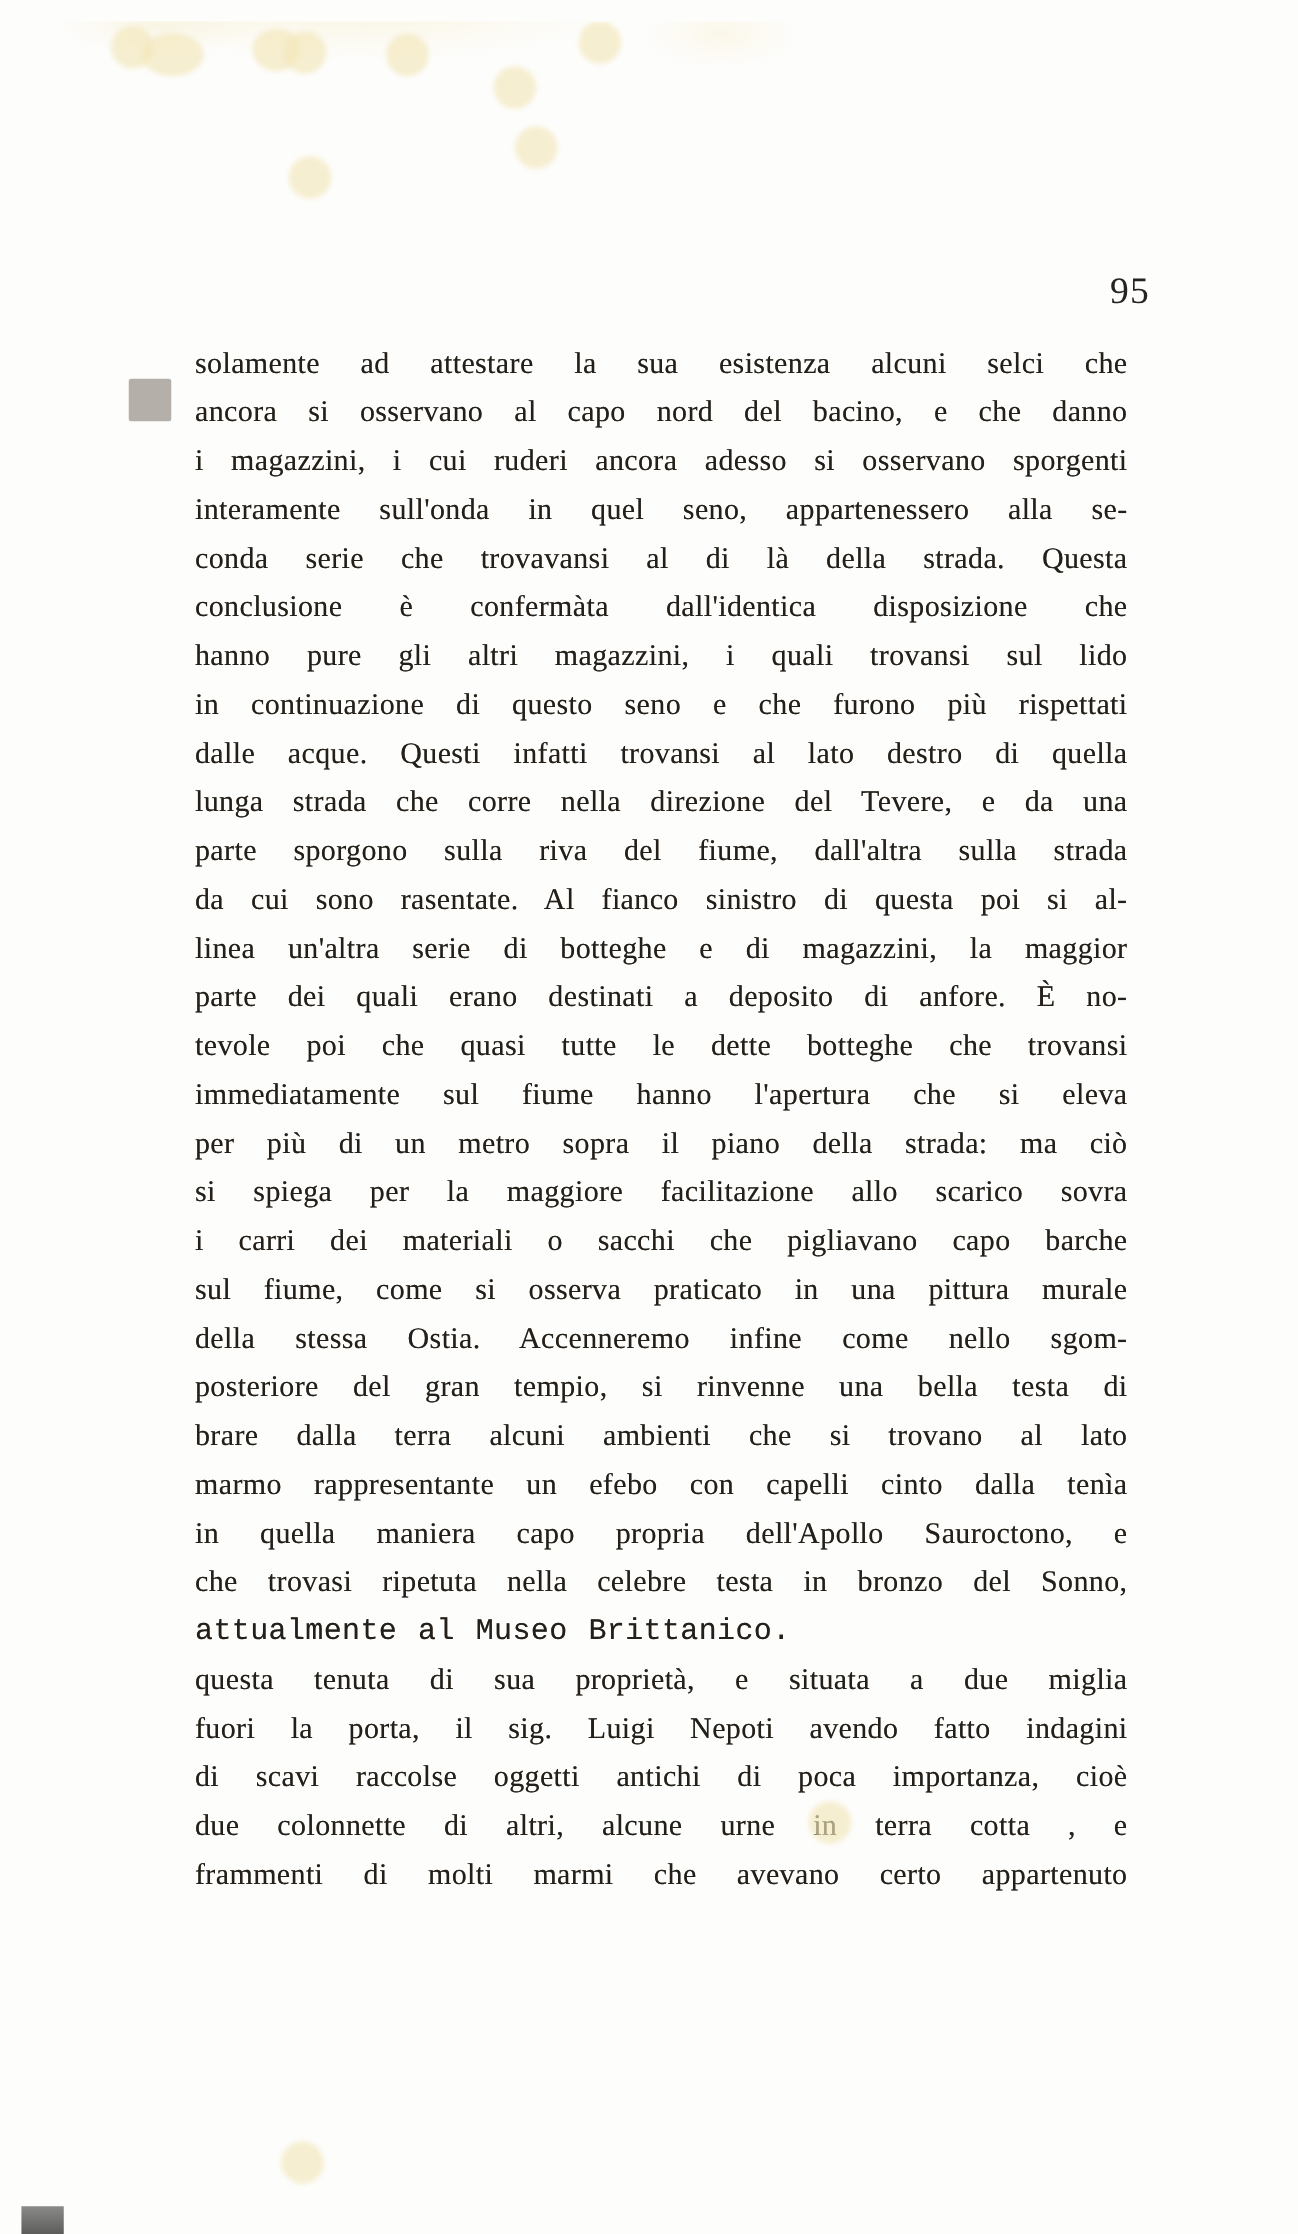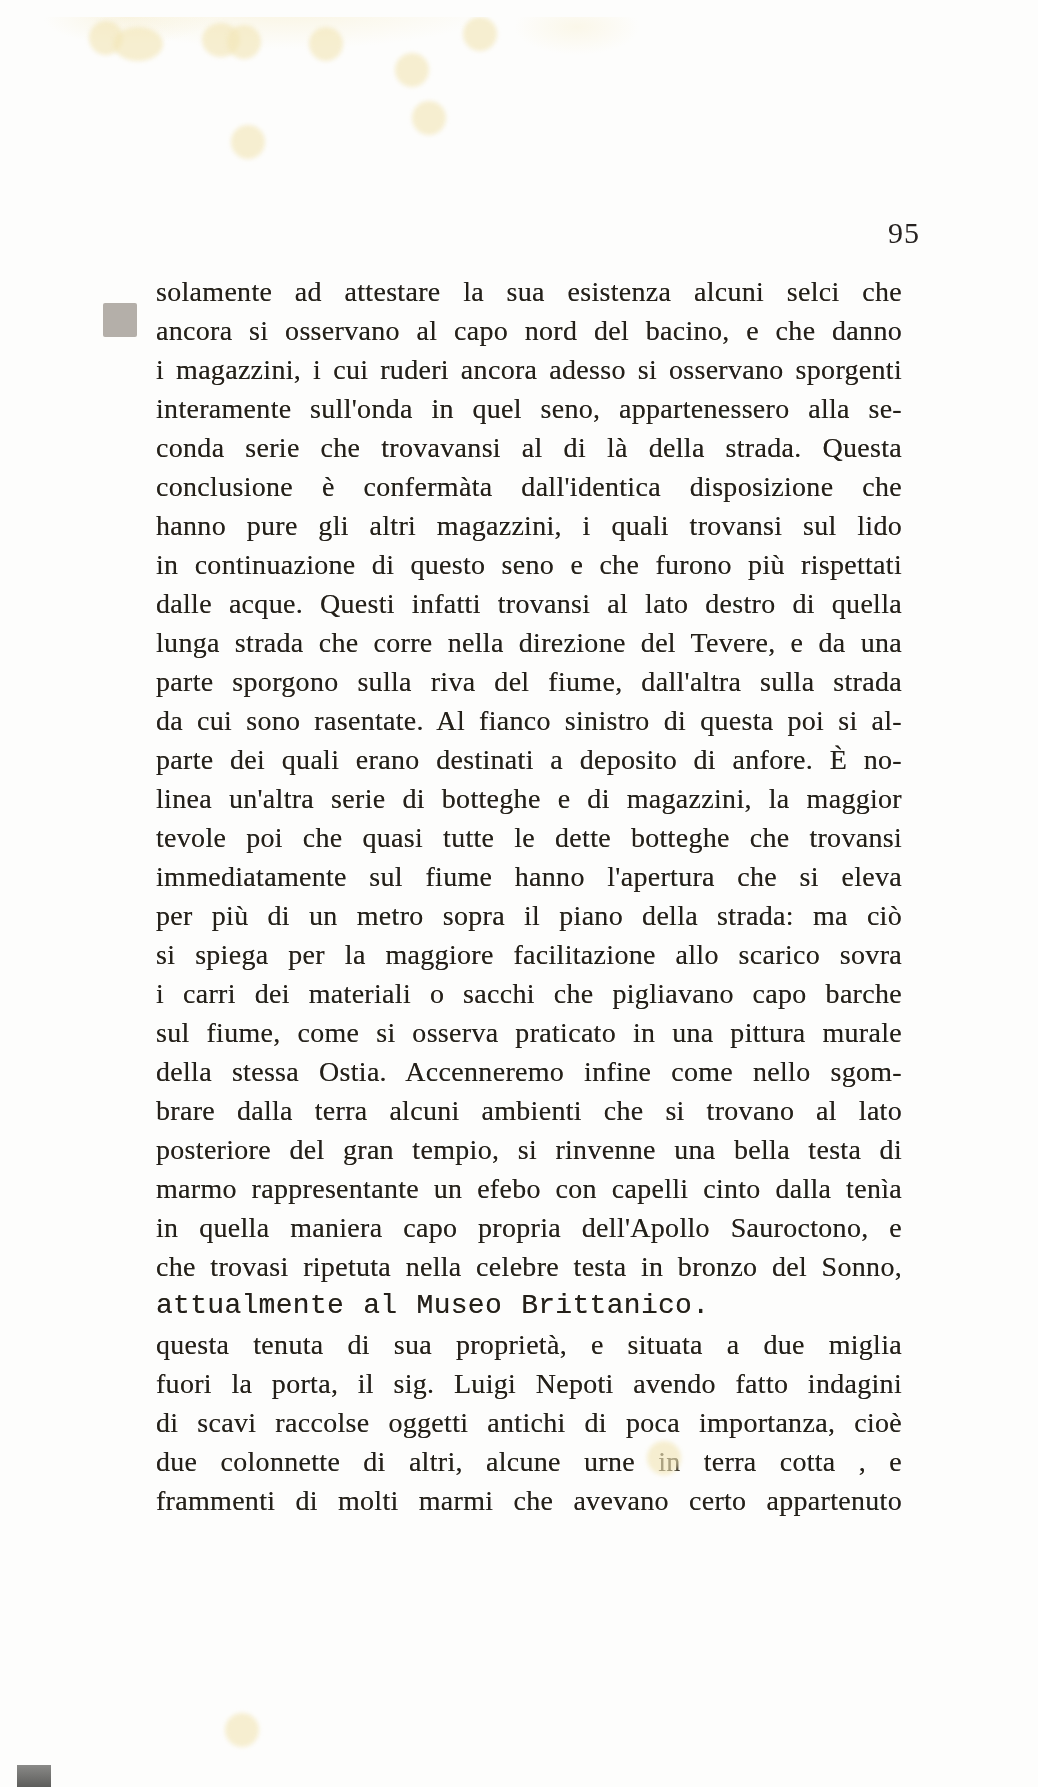--- a/index.html
+++ b/index.html
@@ -27,21 +27,21 @@
     line-height: 34px;
     color: #262220;
     letter-spacing: 1px;
   }
   .text-block {
     position: absolute;
     left: 105px;
     top: 221px;
     width: 814px;
     color: #242019;
-    font-size: 28px;
+    font-size: 24px;
     letter-spacing: 0.3px;
     word-spacing: 2px;
     text-shadow: 0 0 0.5px rgba(30,25,20,0.55);
   }
   .line {
     height: 39px;
     line-height: 39px;
     text-align: justify;
     text-align-last: justify;
     white-space: normal;
@@ -91,31 +91,31 @@
       <div class="line">i magazzini, i cui ruderi ancora adesso si osservano sporgenti</div>
       <div class="line">interamente sull'onda in quel seno, appartenessero alla se-</div>
       <div class="line">conda serie che trovavansi al di là della strada. Questa</div>
       <div class="line">conclusione è confermàta dall'identica disposizione che</div>
       <div class="line">hanno pure gli altri magazzini, i quali trovansi sul lido</div>
       <div class="line">in continuazione di questo seno e che furono più rispettati</div>
       <div class="line">dalle acque. Questi infatti trovansi al lato destro di quella</div>
       <div class="line">lunga strada che corre nella direzione del Tevere, e da una</div>
       <div class="line">parte sporgono sulla riva del fiume, dall'altra sulla strada</div>
       <div class="line">da cui sono rasentate. Al fianco sinistro di questa poi si al-</div>
+      <div class="line">linea un'altra serie di botteghe e di magazzini, la maggior</div>
       <div class="line">parte dei quali erano destinati a deposito di anfore. È no-</div>
-      <div class="line">linea un'altra serie di botteghe e di magazzini, la maggior</div>
       <div class="line">tevole poi che quasi tutte le dette botteghe che trovansi</div>
       <div class="line">immediatamente sul fiume hanno l'apertura che si eleva</div>
       <div class="line">per più di un metro sopra il piano della strada: ma ciò</div>
       <div class="line">si spiega per la maggiore facilitazione allo scarico sovra</div>
       <div class="line">i carri dei materiali o sacchi che pigliavano capo barche</div>
       <div class="line">sul fiume, come si osserva praticato in una pittura murale</div>
       <div class="line">della stessa Ostia. Accenneremo infine come nello sgom-</div>
+      <div class="line">posteriore del gran tempio, si rinvenne una bella testa di</div>
       <div class="line">brare dalla terra alcuni ambienti che si trovano al lato</div>
-      <div class="line">posteriore del gran tempio, si rinvenne una bella testa di</div>
       <div class="line">marmo rappresentante un efebo con capelli cinto dalla tenìa</div>
       <div class="line">in quella maniera capo propria dell'Apollo Sauroctono, e</div>
       <div class="line">che trovasi ripetuta nella celebre testa in bronzo del Sonno,</div>
       <div class="line left">attualmente al Museo Brittanico.</div>
       <div class="line">questa tenuta di sua proprietà, e situata a due miglia</div>
       <div class="line">fuori la porta, il sig. Luigi Nepoti avendo fatto indagini</div>
       <div class="line">di scavi raccolse oggetti antichi di poca importanza, cioè</div>
       <div class="line">due colonnette di altri, alcune urne in terra cotta , e</div>
       <div class="line">frammenti di molti marmi che avevano certo appartenuto</div>
     </div>

